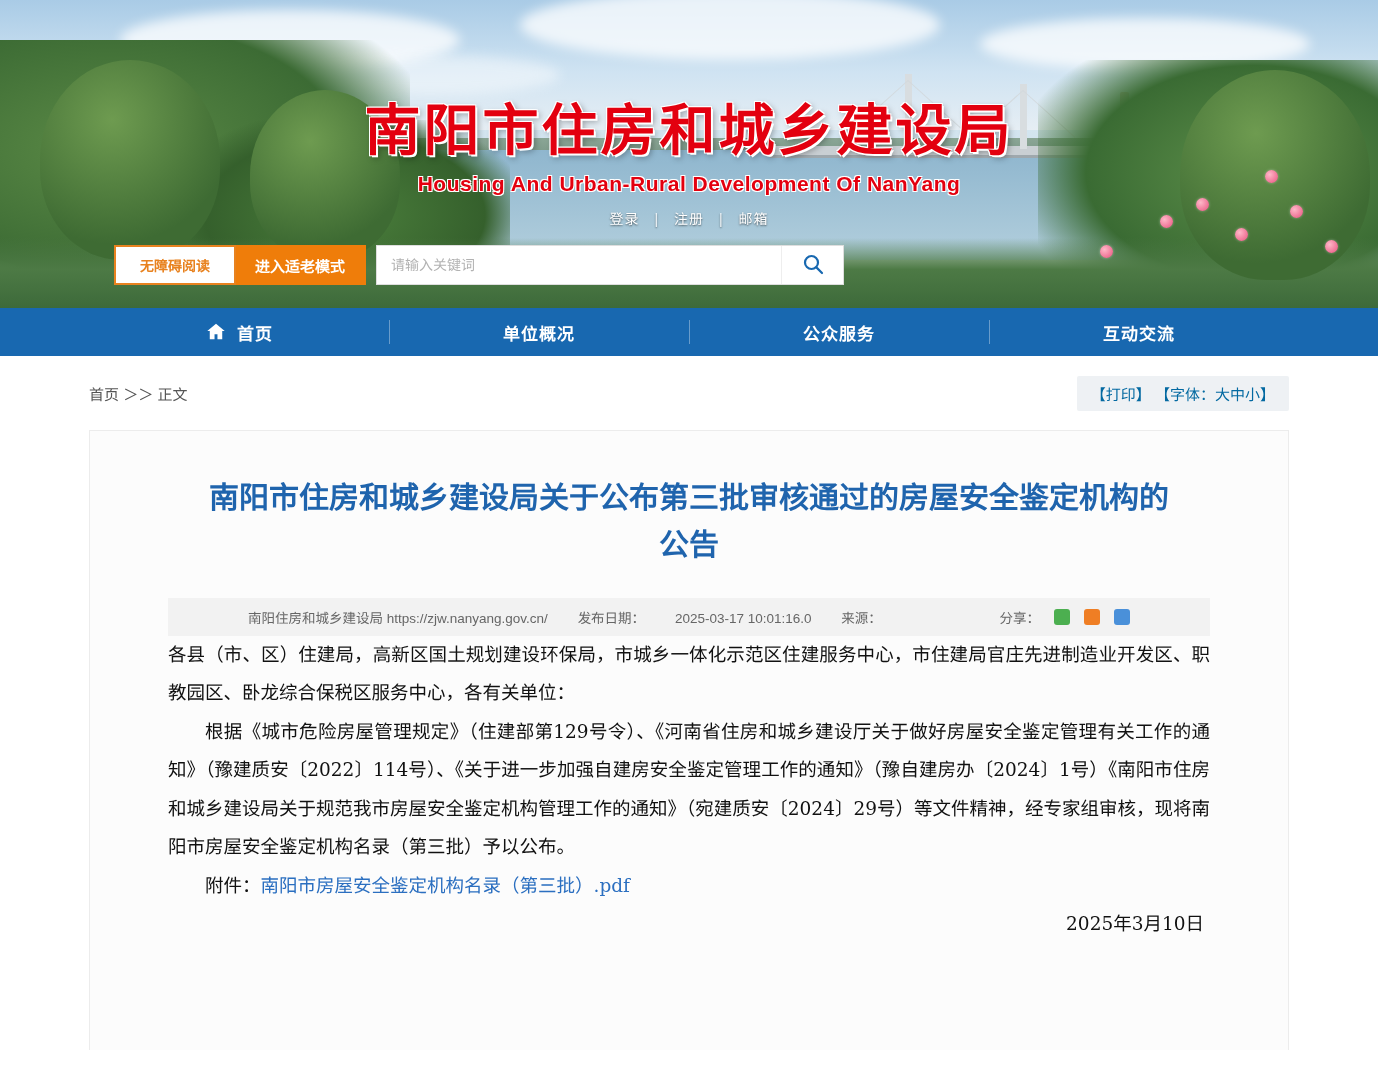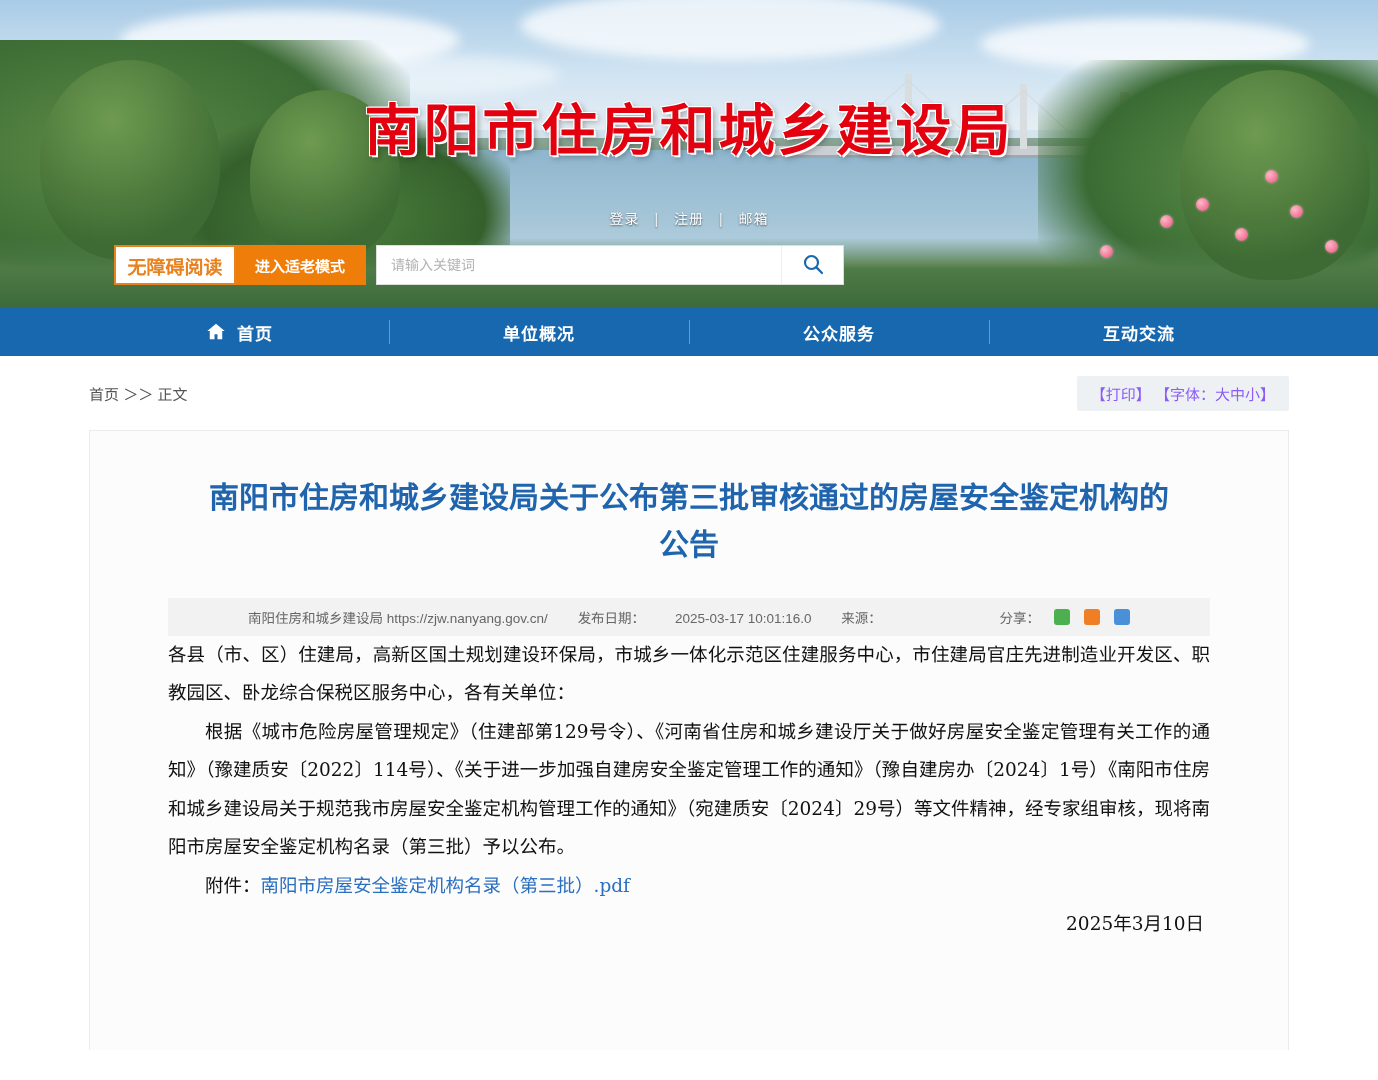--- a/index.html
+++ b/index.html
@@ -113,21 +113,21 @@
   .topbar-links a { color:#fff; text-decoration:none; margin:0 2px; }
   .topbar-links .sep { margin:0 8px; opacity:.85 }
 
   
   .searchrow {
     position:absolute; left:114px; top:245px; width:730px; height:40px;
     display:flex; align-items:stretch;
   }
   .btn-access {
     width:122px; background:#ffffff; border:2px solid #e8821f;
-    color:#e8821f; font-size:19px; font-weight:bold;
+    color:#e8821f; font-size:14px; font-weight:bold;
     display:flex; align-items:center; justify-content:center;
     cursor:pointer;
   }
   .btn-elder {
     width:130px; background:#ef7d0a; color:#fff; font-size:15px; font-weight:bold;
     display:flex; align-items:center; justify-content:center; cursor:pointer;
     border:2px solid #ef7d0a; border-left:none;
   }
   .search-wrap {
     flex:1; margin-left:10px; background:#fff; display:flex; align-items:center;
@@ -162,21 +162,21 @@
   .home-ico { margin-right:10px; display:inline-flex; }
 
   
   .page { width:1378px; background:#fff; }
   .crumbbar {
     width:1200px; margin:0 auto; height:74px;
     display:flex; align-items:center; justify-content:space-between;
     font-size:15px; color:#555;
   }
   .crumbbar a { color:#555; text-decoration:none; }
-  .tools { background:#eef1f4; padding:7px 14px; color:#8b5cf6; font-size:15px; border-radius:2px;}
+  .tools { background:#eef1f4; padding:7px 14px; color:#0369a1; font-size:15px; border-radius:2px;}
   .tools span { cursor:pointer; }
 
   .article {
     width:1200px; margin:0 auto; background:#fcfcfc;
     border:1px solid #ececec; border-bottom:none;
     min-height:620px; padding:44px 78px 0 78px;
   }
   .art-title {
     text-align:center; color:#1f64ad; font-size:30px; font-weight:bold;
     line-height:1.55; margin:0 30px 30px 30px;
@@ -239,20 +239,21 @@
   <div class="flower" style="left:1160px; top:215px;"></div>
   <div class="flower" style="left:1196px; top:198px;"></div>
   <div class="flower" style="left:1235px; top:228px;"></div>
   <div class="flower" style="left:1290px; top:205px;"></div>
   <div class="flower" style="left:1325px; top:240px;"></div>
   <div class="flower" style="left:1100px; top:245px;"></div>
   <div class="flower" style="left:1265px; top:170px;"></div>
 
   <div class="title-block">
     <div class="cn-title">南阳市住房和城乡建设局</div>
+    <div class="en-title">Housing And Urban-Rural Development Of NanYang</div>
   </div>
 
   <div class="topbar-links">
     <a href="#">登录</a>
     <span class="sep">|</span>
     <a href="#">注册</a>
     <span class="sep">|</span>
     <a href="#">邮箱</a>
   </div>
 

